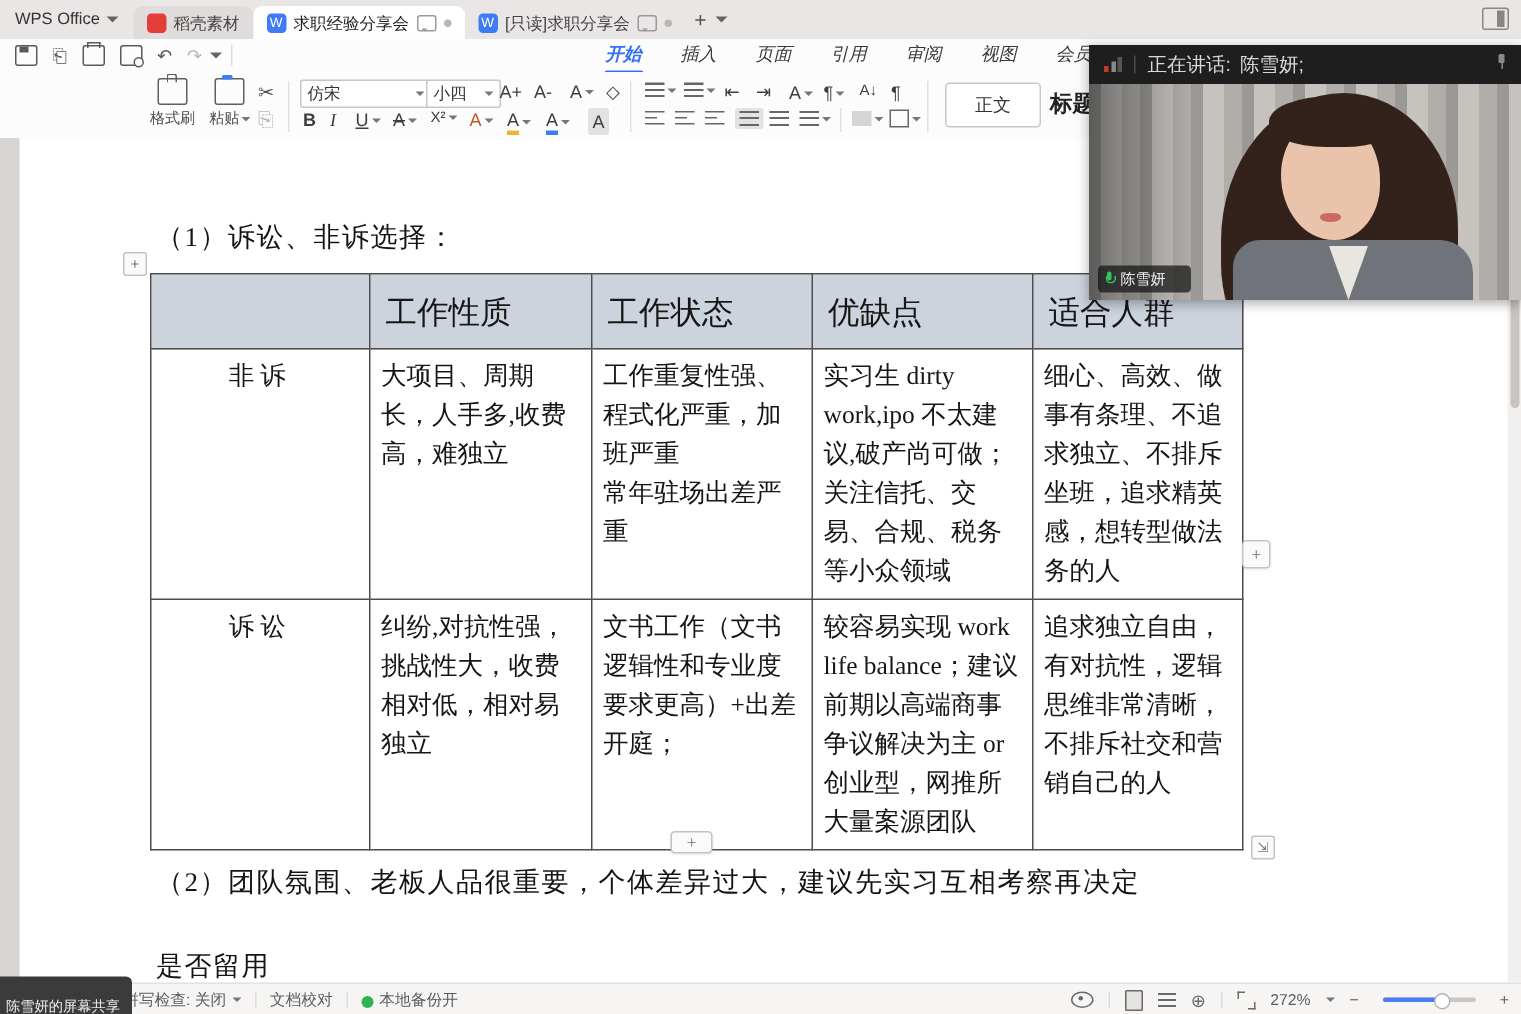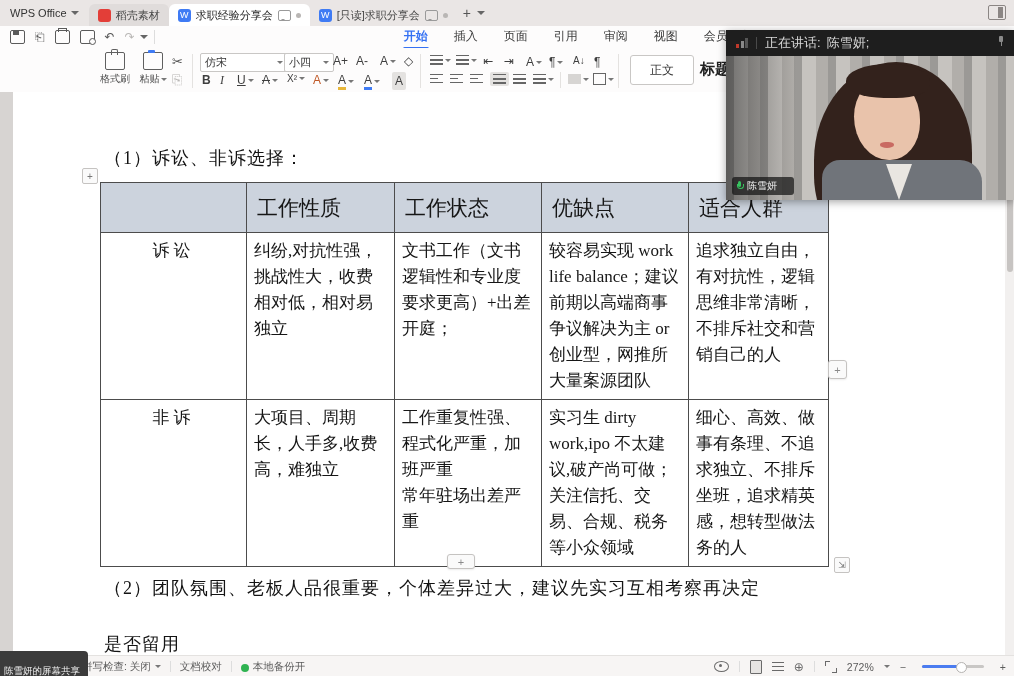--- a/index.html
+++ b/index.html
@@ -26,21 +26,21 @@
   .layoutbtn:after{content:"";position:absolute;right:2px;top:1px;bottom:1px;width:5px;background:#8b8684;}
   
   .ribbonrow{position:absolute;left:0;top:26px;width:1014px;height:22px;background:#fdfcfc;display:flex;align-items:center;}
   .qicon{font-size:12px;color:#555;padding:0 5px;line-height:22px;}
   .qshape{width:13px;height:12px;border:1.3px solid #5a5a5a;border-radius:2px;margin:0 5px;position:relative;}
   .qshape.save:after{content:"";position:absolute;left:2px;top:0;width:6px;height:4px;background:#5a5a5a;}
   .qshape.print:after{content:"";position:absolute;left:2px;top:-3px;width:7px;height:3px;border:1.3px solid #5a5a5a;border-bottom:none;}
   .qshape.prev:after{content:"";position:absolute;right:-2px;bottom:-2px;width:5px;height:5px;border:1.3px solid #5a5a5a;border-radius:50%;background:#fdfcfc;}
   .vdiv{width:1px;height:14px;background:#ddd;margin:0 6px;}
   .rtabs{display:flex;gap:0;margin-left:230px;}
-  .rtab{font-size:12px;color:#3a3a3a;padding:2px 13px 4px;position:relative;}
+  .rtab{font-size:12px;color:#3a3a3a;padding:2px 13px 4px;position:relative;font-style:italic;}
   .rtab.on{color:#3571f3;font-weight:bold;}
   .rtab.on:after{content:"";position:absolute;left:12px;right:12px;bottom:-1px;height:2.5px;background:#3571f3;border-radius:2px;}
   
   .toolbar{position:absolute;left:0;top:48px;width:1014px;height:44px;background:#fdfcfc;border-bottom:1px solid #e2e0de;}
   .tb{position:absolute;font-size:10px;color:#4a4a4a;text-align:center;}
   .big{width:34px;top:4px;}
   .big .bicon{width:18px;height:16px;margin:0 auto 2px;border:1.4px solid #5f5f5f;border-radius:2px;position:relative;}
   .big .bicon.brush:after{content:"";position:absolute;left:5px;top:-4px;width:5px;height:5px;border:1.4px solid #5f5f5f;border-bottom:none;border-radius:2px 2px 0 0;}
   .big .bicon.clip:after{content:"";position:absolute;left:4px;top:-3px;width:7px;height:3px;background:#3f7bf4;border-radius:1px;}
   .uni{font-size:13px;color:#4f4f4f;}
@@ -302,34 +302,34 @@
           <col style="width:140px">
         </colgroup>
       <tbody>
           <tr class="hd" style="height:50px">
         <td></td>
         <td>工作性质</td>
         <td>工作状态</td>
         <td>优缺点</td>
         <td>适合人群</td>
       </tr>
-      <tr style="height:165px">
-        <td class="rowlab">诉讼</td>
-        <td>纠纷,对抗性强，挑战性大，收费相对低，相对易独立</td>
-        <td>文书工作（文书逻辑性和专业度要求更高）+出差开庭；</td>
-        <td>较容易实现 work life balance；建议前期以高端商事争议解决为主 or 创业型，网推所大量案源团队</td>
-        <td>追求独立自由，有对抗性，逻辑思维非常清晰，不排斥社交和营销自己的人</td>
-      </tr>
       <tr style="height:163px">
         <td class="rowlab">非诉</td>
         <td>大项目、周期长，人手多,收费高，难独立</td>
         <td>工作重复性强、程式化严重，加班严重
 常年驻场出差严重</td>
         <td>实习生 dirty work,ipo 不太建议,破产尚可做；关注信托、交易、合规、税务等小众领域</td>
         <td>细心、高效、做事有条理、不追求独立、不排斥坐班，追求精英感，想转型做法务的人</td>
+      </tr>
+      <tr style="height:165px">
+        <td class="rowlab">诉讼</td>
+        <td>纠纷,对抗性强，挑战性大，收费相对低，相对易独立</td>
+        <td>文书工作（文书逻辑性和专业度要求更高）+出差开庭；</td>
+        <td>较容易实现 work life balance；建议前期以高端商事争议解决为主 or 创业型，网推所大量案源团队</td>
+        <td>追求独立自由，有对抗性，逻辑思维非常清晰，不排斥社交和营销自己的人</td>
       </tr>
     </tbody>
       </table>
 
     <div class="miniplus" style="left:828px;top:268px;width:17px;height:17px">+</div>
     <div class="miniplus" style="left:447px;top:462px;width:26px;height:13px">+</div>
     <div class="handlebox" style="left:834px;top:465px;font-size:9px">⇲</div>
 
     <div class="docline serif" style="left:104px;top:484px;font-size:18px">（2）团队氛围、老板人品很重要，个体差异过大，建议先实习互相考察再决定</div>
     <div class="docline serif" style="left:104px;top:540px;font-size:18px">是否留用</div>

